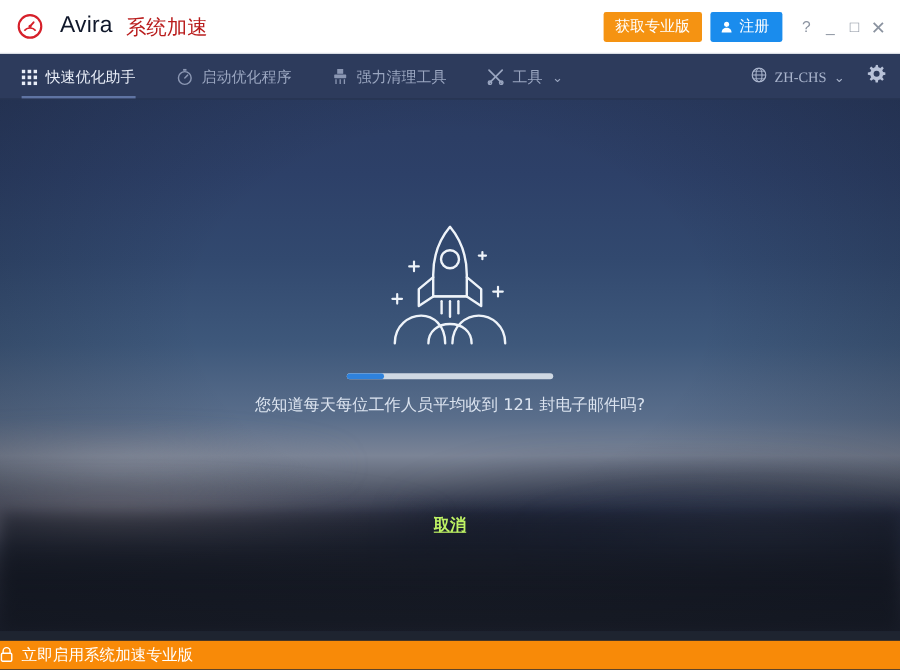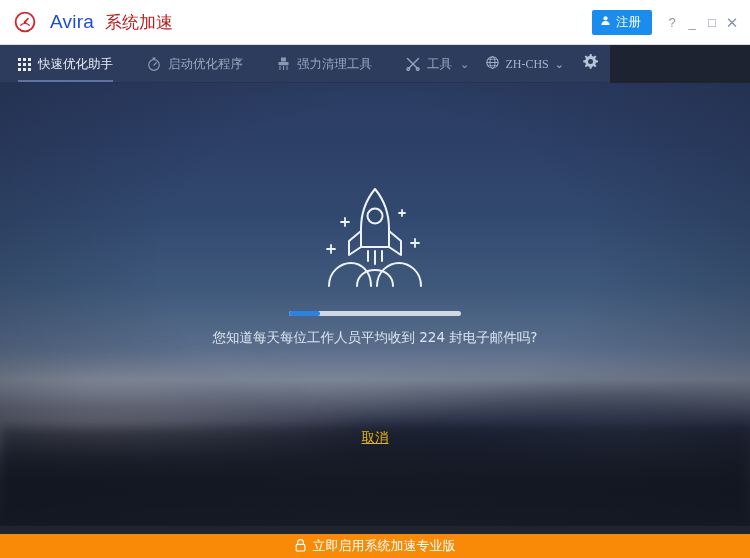--- a/index.html
+++ b/index.html
@@ -39,21 +39,21 @@
   .logo-box {
     width: 30px; height: 30px;
     background: #ffffff;
     display: flex;
     align-items: center;
     justify-content: center;
   }
   .brand-name {
     margin-left: 10px;
     font-size: 19px;
-    color: #1d4ed8;
+    color: #0f172a;
     font-family: "Liberation Sans", sans-serif;
     letter-spacing: .2px;
   }
   .brand-sub {
     margin-left: 11px;
     font-size: 17px;
     color: #b91c1c;
     font-family: "DejaVu Sans", sans-serif;
   }
 
@@ -78,20 +78,21 @@
   .btn-register {
     background: #1a8ced;
     color: #ffffff;
     font-size: 12.5px;
     padding: 5px 11px 6px 8px;
     margin-left: 7px;
     border: none;
     border-radius: 2px;
     cursor: pointer;
     display: flex;
+    align-items: center;
     gap: 5px;
     line-height: 1.1;
     font-family: "DejaVu Sans", sans-serif;
   }
   .wc {
     display: flex;
     align-items: center;
     margin-left: 10px;
   }
   .wc span {
@@ -102,21 +103,21 @@
     cursor: pointer;
     font-family: "Liberation Sans", sans-serif;
     user-select: none;
   }
   .wc span.close { font-size: 15px; }
 
   
   .navbar {
     position: absolute;
     left: 0; top: 45px;
-    width: 610px; height: 38px;
+    width: 750px; height: 38px;
     background: #2d3b5c;
     border-bottom: 1px solid #26324f;
     box-sizing: border-box;
   }
   .navitems {
     position: absolute;
     left: 18px; top: 0;
     height: 38px;
     display: flex;
     align-items: center;
@@ -262,42 +263,43 @@
     font-family: "DejaVu Sans", sans-serif;
   }
   .scan-tip {
     margin-top: 13px;
     color: #dbe3ef;
     font-size: 13.5px;
     font-family: "DejaVu Sans", sans-serif;
   }
   .cancel {
     margin-top: 82px;
-    color: #eab308;
+    color: #bef264;
     font-size: 13.5px;
     text-decoration: underline;
     cursor: pointer;
     font-family: "DejaVu Sans", sans-serif;
+    font-weight: bold;
   }
 
   
   .darkstrip {
     position: absolute;
     left: 0; top: 526px;
     width: 750px; height: 8px;
     background: #1e2430;
   }
   .banner {
     position: absolute;
     left: 0; bottom: 0;
     width: 750px; height: 24px;
     background: #f88a08;
     display: flex;
     align-items: center;
-    justify-content: center;
+    justify-content: flex-start;
     gap: 7px;
     cursor: pointer;
   }
   .banner-text {
     color: #ffffff;
     font-size: 13px;
     font-family: "DejaVu Sans", sans-serif;
   }
 </style>
 </head>
@@ -313,20 +315,21 @@
           <path d="M8.3 16.6 A6 6 0 0 1 17.7 16.6" fill="none" stroke="#d6202a" stroke-width="1.4"></path>
           <path d="M13 13 L16 9.6" stroke="#d6202a" stroke-width="1.6" stroke-linecap="round"></path>
           <circle cx="13" cy="13" r="1.3" fill="#d6202a"></circle>
         </svg>
       </div>
       <div class="brand-name">Avira</div>
       <div class="brand-sub">系统加速</div>
     </div>
 
     <div class="tb-right">
+      <button class="btn-pro">获取专业版</button>
       <button class="btn-register">
         <svg width="11" height="11" viewBox="0 0 12 12">
           <circle cx="6" cy="3.6" r="2.3" fill="#ffffff"></circle>
           <path d="M1.5 11 C1.5 7.9 3.6 6.6 6 6.6 C8.4 6.6 10.5 7.9 10.5 11 Z" fill="#ffffff"></path>
         </svg>
         <span>注册</span>
       </button>
       <div class="wc">
         <span>?</span>
         <span>_</span>
@@ -468,21 +471,21 @@
             <line x1="84" y1="30" x2="90" y2="30"></line>
               <line x1="87" y1="27" x2="87" y2="33"></line>
           </g>
         </svg>
       </div>
 
       <div class="progress" style="background: rgb(207, 216, 227);">
         <div class="progress-fill" style="width: 18%; background: rgb(47, 130, 220);"></div>
       </div>
 
-      <div class="scan-tip">您知道每天每位工作人员平均收到 224 封电子邮件吗?</div>
+      <div class="scan-tip">您知道每天每位工作人员平均收到 121 封电子邮件吗?</div>
       <div class="cancel">取消</div>
     </div>
   </div>
 
   <div class="darkstrip"></div>
   <div class="banner" style="background: rgb(248, 138, 8);">
     <span>
       <svg width="11" height="13" viewBox="0 0 11 13">
         <path d="M2.6 5.4 V3.6 A2.9 2.9 0 0 1 8.4 3.6 V5.4" fill="none" stroke="#ffffff" stroke-width="1.2"></path>
         <rect x="1.2" y="5.4" width="8.6" height="6.6" rx="1" fill="none" stroke="#ffffff" stroke-width="1.2"></rect>

